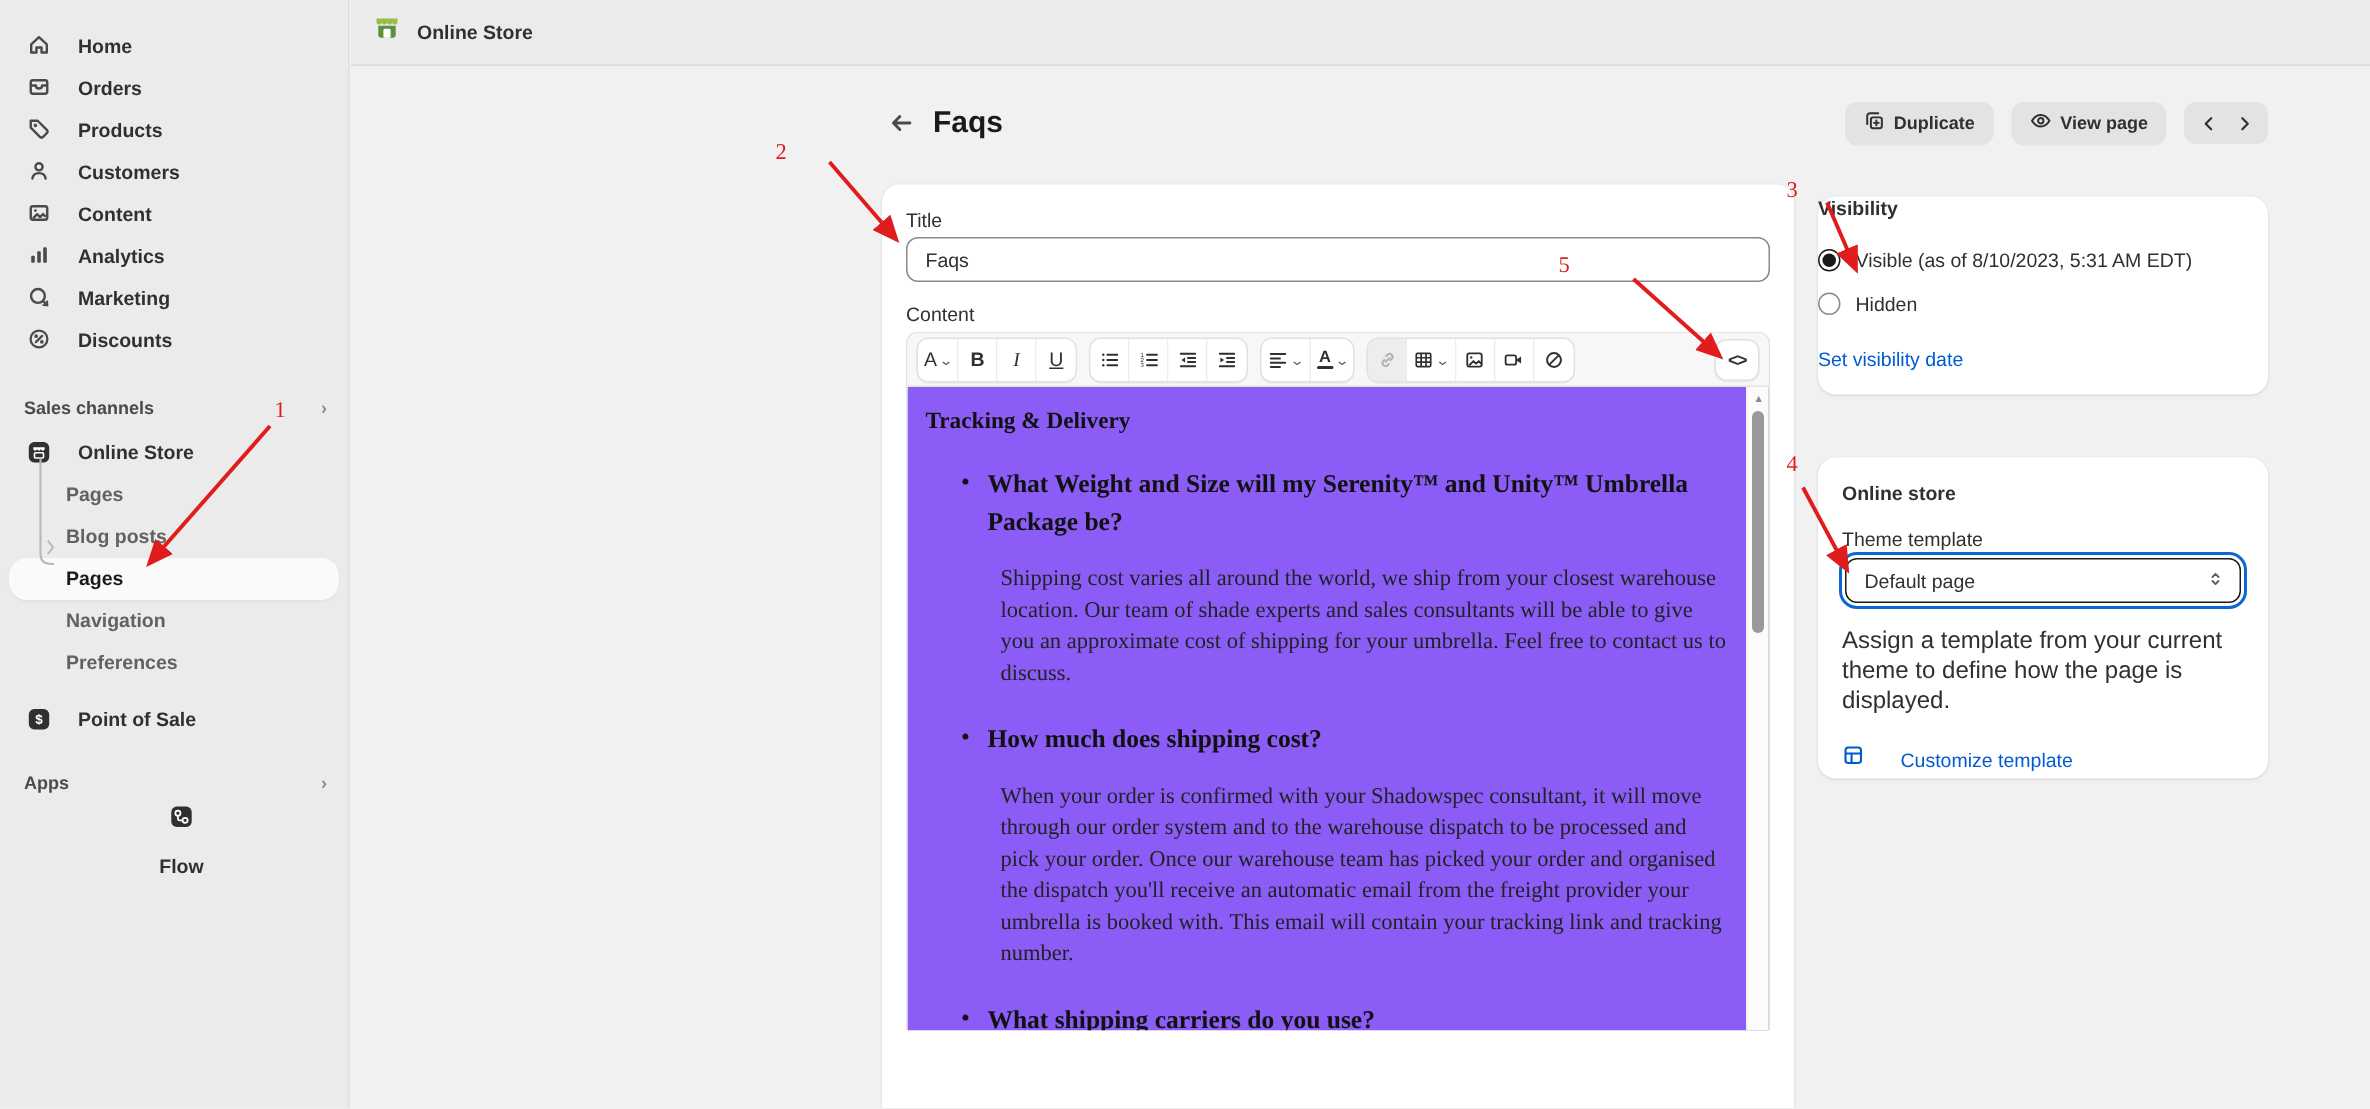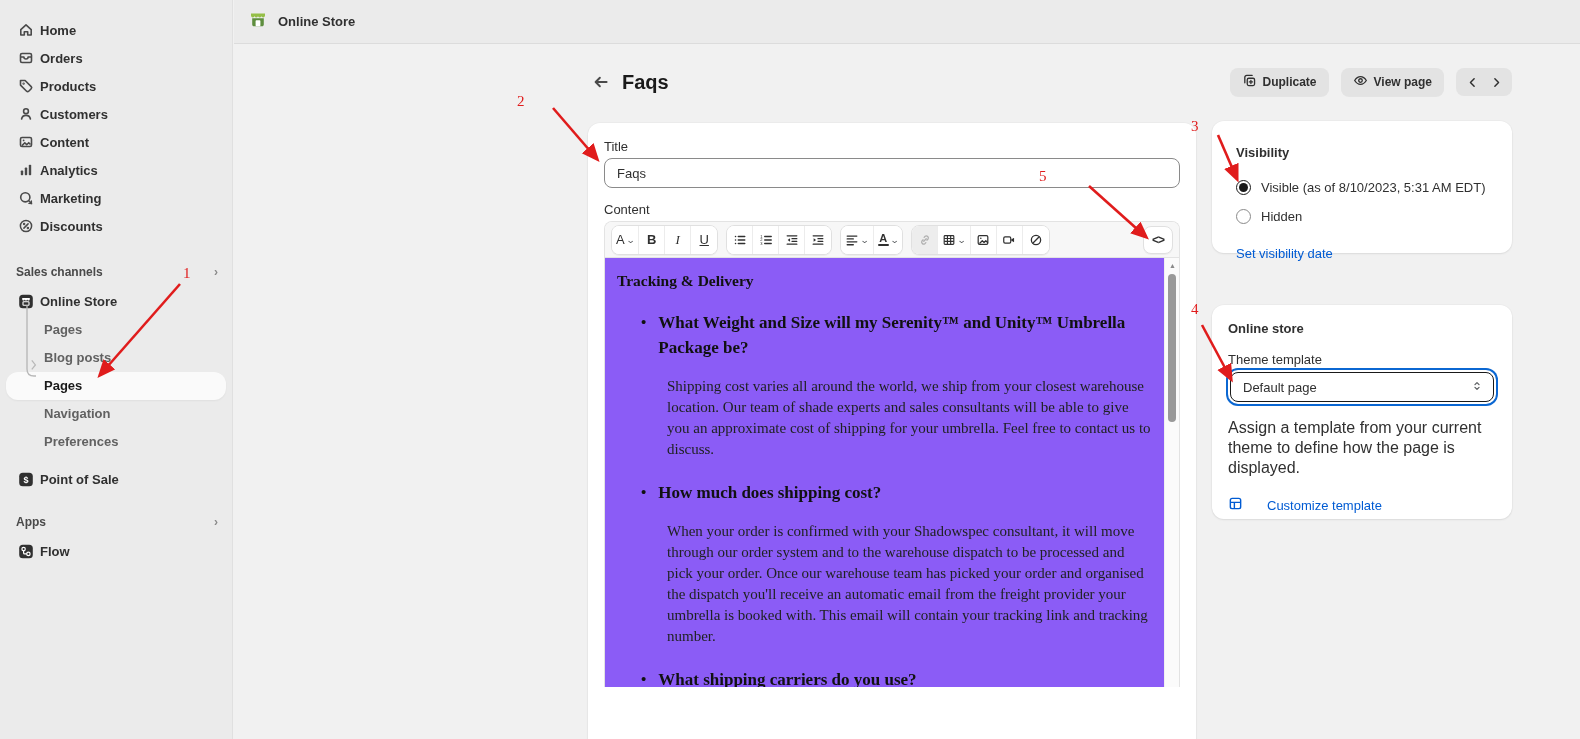--- a/index.html
+++ b/index.html
@@ -1,21 +1,21 @@
 <!DOCTYPE html>
 <html><head>
 <meta charset="utf-8">
 <style>
   * { margin:0; padding:0; box-sizing:border-box; }
   html,body { width:1580px; height:739px; overflow:hidden; }
   body { font-family:"Liberation Sans", sans-serif; background:#f1f1f1; position:relative; color:#303030; }
 
   
   .sidebar { position:absolute; left:0; top:0; width:233px; height:739px; background:#ebebeb; border-right:1px solid #e0e0e0; padding-top:16px; }
-  .nav-item { display:flex; align-items:center; gap:6px; height:28px; padding:0 8px 0 18px; font-size:13px; font-weight:600; color:#303030; cursor:pointer; }
+  .nav-item { display:flex; align-items:center; gap:18px; height:28px; padding:0 8px 0 18px; font-size:13px; font-weight:600; color:#303030; cursor:pointer; }
   .nav-item .ico { width:16px; height:16px; display:flex; align-items:center; justify-content:center; flex:0 0 16px; }
   .nav-sub { display:block; height:28px; line-height:28px; padding-left:44px; font-size:13px; font-weight:600; color:#616161; cursor:pointer; }
   .nav-sub.active { background:#fafafa; color:#1a1a1a; border-radius:12px; margin:0 6px; padding-left:38px; height:28px; box-shadow:0 1px 2px rgba(0,0,0,.05); }
   .section-head { display:flex; align-items:center; justify-content:space-between; padding:0 14px 0 16px; height:28px; margin-top:14px; font-size:12px; font-weight:600; color:#4a4a4a; cursor:pointer; }
   .section-head .chev { color:#8a8a8a; font-size:12px; }
   .connector { position:absolute; pointer-events:none; }
 
   
   .topbar { position:absolute; left:234px; top:0; width:1346px; height:44px; background:#ebebeb; border-bottom:1px solid #dcdcdc; display:flex; align-items:center; gap:10px; padding-left:14px; }
   .topbar-title { font-size:13px; font-weight:600; color:#303030; }
@@ -53,21 +53,21 @@
   .rte-scroll { position:absolute; right:0; top:0; bottom:0; width:15px; background:#fbfbfb; border-left:1px solid #f0f0f0; }
   .rte-scroll .up { position:absolute; top:4px; left:4px; font-size:7px; color:#8a8a8a; }
   .rte-scroll .thumb { position:absolute; top:16px; left:3px; width:8px; height:148px; background:#999; border-radius:4px; }
   .doc { padding:14px 28px 0 12px; }
   .doc h3 { font-size:15.5px; font-weight:700; color:#111; margin-bottom:18px; }
   .qa-q { display:flex; gap:12px; font-size:17px; font-weight:700; color:#111; line-height:25px; margin:20px 0 0 24px; }
   .qa-q .dot { font-size:15px; line-height:25px; }
   .qa-a { font-size:15px; line-height:21px; color:#202223; margin:16px 0 0 50px; max-width:500px; }
 
   
-  .vis-card { position:absolute; left:1212px; top:121px; width:300px; height:132px; padding:24px; }
+  .vis-card { position:absolute; left:1212px; top:131px; width:300px; height:132px; padding:0; }
   .card-title { font-size:13px; font-weight:700; color:#303030; }
   .radio-row { display:flex; align-items:flex-end; gap:10px; margin-top:14px; font-size:13px; color:#303030; cursor:pointer; }
   .radio { width:15px; height:15px; border:1.5px solid #8a8a8a; border-radius:50%; background:#fff; flex:0 0 15px; position:relative; }
   .radio.checked { border-color:#1a1a1a; }
   .radio.checked::after { content:""; position:absolute; inset:2px; background:#1a1a1a; border-radius:50%; }
   .link { color:#005bd3; font-size:13px; cursor:pointer; text-decoration:none; }
   .vis-link { display:inline-block; margin-top:22px; }
 
   .os-card { position:absolute; left:1212px; top:305px; width:300px; height:214px; padding:16px; }
   .tt-label { display:block; font-size:13px; margin-top:16px; margin-bottom:5px; }
@@ -196,21 +196,21 @@
         </svg>
       </span>
     <span>Point of Sale</span>
   </div>
 
   <div class="section-head">
     <span>Apps</span>
     <span class="chev">›</span>
   </div>
 
-  <div class="nav-item" style="height:30px;">
+  <div class="nav-item" style="height:30px;flex-direction:column;">
     <span class="ico">
         <svg width="17" height="17" viewBox="0 0 16 16">
           <rect x="1.2" y="1.2" width="13.6" height="13.6" rx="3.6" fill="#303030"></rect>
           <circle cx="5.6" cy="5.6" r="1.7" fill="none" stroke="#fff" stroke-width="1.2"></circle>
           <circle cx="10.4" cy="10.4" r="1.7" fill="none" stroke="#fff" stroke-width="1.2"></circle>
           <path d="M5.6 7.3v2.1a1 1 0 0 0 1 1h2.1" fill="none" stroke="#fff" stroke-width="1.2"></path>
         </svg>
       </span>
     <span>Flow</span>
   </div>

